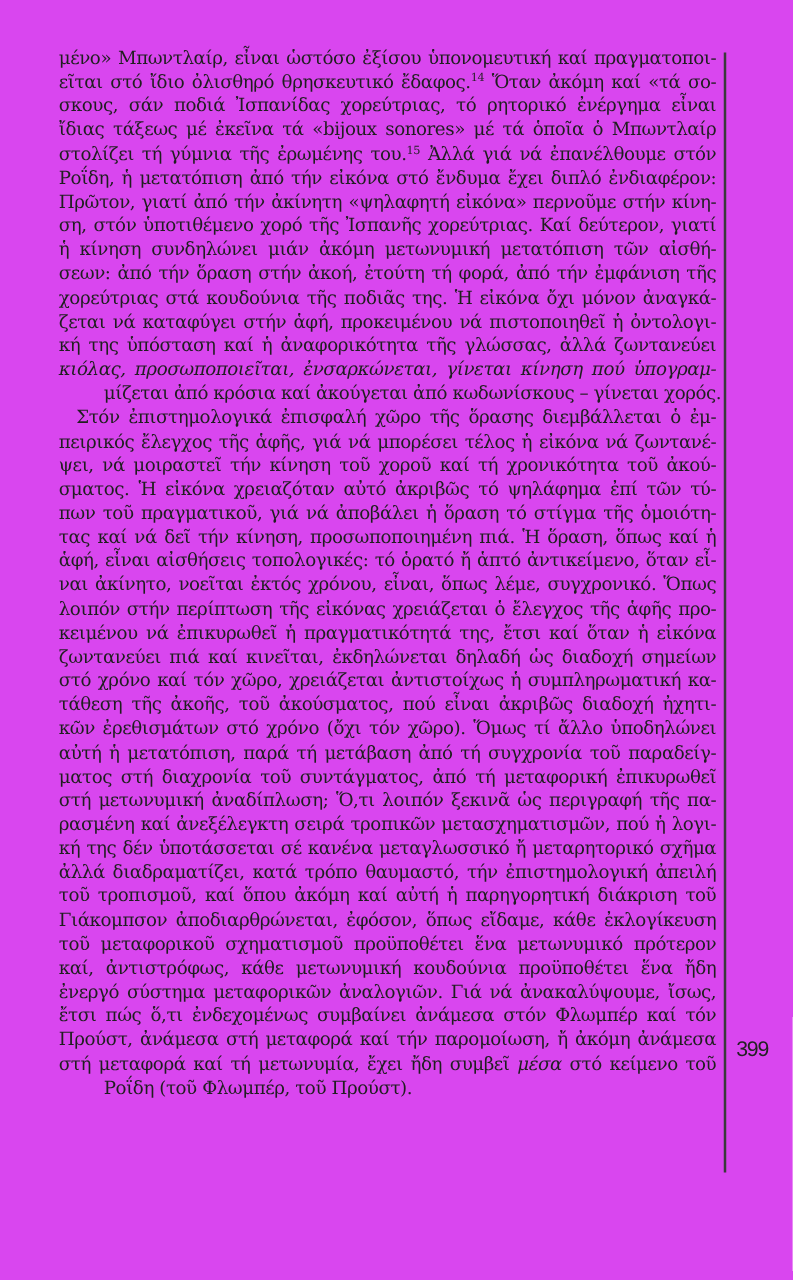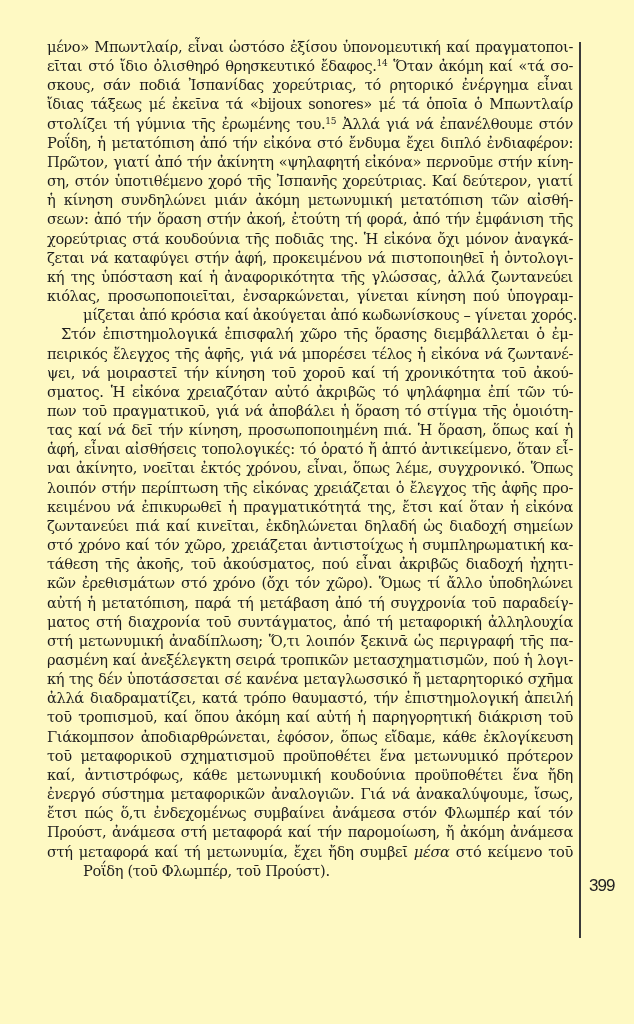--- a/index.html
+++ b/index.html
@@ -1,40 +1,40 @@
 <!DOCTYPE html>
 <html><head>
 <meta charset="utf-8">
 <style>
   html, body { margin: 0; padding: 0; background: #ffffff; }
   body { width: 634px; height: 1024px; position: relative; overflow: hidden; }
   .page {
     position: absolute; left: 0; top: 0; width: 634px; height: 1024px;
-    background: #fef9c3;
+    background: #d946ef;
   }
   .text-block {
     position: absolute; left: 47px; top: 37px; width: 526px;
     font-family: "DejaVu Serif", "Liberation Serif", serif;
     font-size: 14.6px; line-height: 19.17px; color: #1f1f1f;
   }
   .line {
     display: block; white-space: nowrap; text-align: justify;
     text-align-last: justify; height: 19.17px; overflow: visible;
     letter-spacing: -0.35px;
   }
   .line.last { text-align-last: left; margin-left: 36px; }
   .line.indent { padding-left: 14px; }
   .line sup { font-size: 9px; vertical-align: 5px; line-height: 0; }
   .line em { font-style: italic; }
   .rule {
     position: absolute; left: 579px; top: 42px; width: 1.5px; height: 896px;
     background: #3a3a3a;
   }
   .page-number {
-    position: absolute; left: 589px; top: 876px;
+    position: absolute; left: 589px; top: 830px;
     font-family: "Liberation Sans", sans-serif; font-size: 17px;
     color: #222; letter-spacing: -1px;
   }
 </style>
 </head>
 <body>
 
 <div class="page">
   <div class="text-block" id="text-block">
       <div class="line" style="white-space: nowrap;"><span>μένο» Μπωντλαίρ, εἶναι ὡστόσο ἐξίσου ὑπονομευτική καί πραγματοποι-</span></div>
@@ -43,38 +43,38 @@
       <div class="line" style="white-space: nowrap;"><span>ἴδιας τάξεως μέ ἐκεῖνα τά «bijoux sonores» μέ τά ὁποῖα ὁ Μπωντλαίρ</span></div>
       <div class="line" style="white-space: nowrap;"><span>στολίζει τή γύμνια τῆς ἐρωμένης του.</span><sup>15</sup><span> Ἀλλά γιά νά ἐπανέλθουμε στόν</span></div>
       <div class="line" style="white-space: nowrap;"><span>Ροΐδη, ἡ μετατόπιση ἀπό τήν εἰκόνα στό ἔνδυμα ἔχει διπλό ἐνδιαφέρον:</span></div>
       <div class="line" style="white-space: nowrap;"><span>Πρῶτον, γιατί ἀπό τήν ἀκίνητη «ψηλαφητή εἰκόνα» περνοῦμε στήν κίνη-</span></div>
       <div class="line" style="white-space: nowrap;"><span>ση, στόν ὑποτιθέμενο χορό τῆς Ἰσπανῆς χορεύτριας. Καί δεύτερον, γιατί</span></div>
       <div class="line" style="white-space: nowrap;"><span>ἡ κίνηση συνδηλώνει μιάν ἀκόμη μετωνυμική μετατόπιση τῶν αἰσθή-</span></div>
       <div class="line" style="white-space: nowrap;"><span>σεων: ἀπό τήν ὅραση στήν ἀκοή, ἐτούτη τή φορά, ἀπό τήν ἐμφάνιση τῆς</span></div>
       <div class="line" style="white-space: nowrap;"><span>χορεύτριας στά κουδούνια τῆς ποδιᾶς της. Ἡ εἰκόνα ὄχι μόνον ἀναγκά-</span></div>
       <div class="line" style="white-space: nowrap;"><span>ζεται νά καταφύγει στήν ἁφή, προκειμένου νά πιστοποιηθεῖ ἡ ὀντολογι-</span></div>
       <div class="line" style="white-space: nowrap;"><span>κή της ὑπόσταση καί ἡ ἀναφορικότητα τῆς γλώσσας, ἀλλά ζωντανεύει</span></div>
-      <div class="line" style="white-space: nowrap;"><span>κιόλας, προσωποποιεῖται, ἐνσαρκώνεται, γίνεται κίνηση πού ὑπογραμ-</span></div>
+      <div class="line" style="white-space: nowrap; font-style: italic;"><span>κιόλας, προσωποποιεῖται, ἐνσαρκώνεται, γίνεται κίνηση πού ὑπογραμ-</span></div>
       <div class="line last"><span>μίζεται ἀπό κρόσια καί ἀκούγεται ἀπό κωδωνίσκους – γίνεται χορός.</span></div>
       <div class="line indent" style="white-space: nowrap;"><span>Στόν ἐπιστημολογικά ἐπισφαλή χῶρο τῆς ὅρασης διεμβάλλεται ὁ ἐμ-</span></div>
       <div class="line" style="white-space: nowrap;"><span>πειρικός ἔλεγχος τῆς ἁφῆς, γιά νά μπορέσει τέλος ἡ εἰκόνα νά ζωντανέ-</span></div>
       <div class="line" style="white-space: nowrap;"><span>ψει, νά μοιραστεῖ τήν κίνηση τοῦ χοροῦ καί τή χρονικότητα τοῦ ἀκού-</span></div>
       <div class="line" style="white-space: nowrap;"><span>σματος. Ἡ εἰκόνα χρειαζόταν αὐτό ἀκριβῶς τό ψηλάφημα ἐπί τῶν τύ-</span></div>
       <div class="line" style="white-space: nowrap;"><span>πων τοῦ πραγματικοῦ, γιά νά ἀποβάλει ἡ ὅραση τό στίγμα τῆς ὁμοιότη-</span></div>
       <div class="line" style="white-space: nowrap;"><span>τας καί νά δεῖ τήν κίνηση, προσωποποιημένη πιά. Ἡ ὅραση, ὅπως καί ἡ</span></div>
       <div class="line" style="white-space: nowrap;"><span>ἁφή, εἶναι αἰσθήσεις τοπολογικές: τό ὁρατό ἤ ἁπτό ἀντικείμενο, ὅταν εἶ-</span></div>
       <div class="line" style="white-space: nowrap;"><span>ναι ἀκίνητο, νοεῖται ἐκτός χρόνου, εἶναι, ὅπως λέμε, συγχρονικό. Ὅπως</span></div>
       <div class="line" style="white-space: nowrap;"><span>λοιπόν στήν περίπτωση τῆς εἰκόνας χρειάζεται ὁ ἔλεγχος τῆς ἁφῆς προ-</span></div>
       <div class="line" style="white-space: nowrap;"><span>κειμένου νά ἐπικυρωθεῖ ἡ πραγματικότητά της, ἔτσι καί ὅταν ἡ εἰκόνα</span></div>
       <div class="line" style="white-space: nowrap;"><span>ζωντανεύει πιά καί κινεῖται, ἐκδηλώνεται δηλαδή ὡς διαδοχή σημείων</span></div>
       <div class="line" style="white-space: nowrap;"><span>στό χρόνο καί τόν χῶρο, χρειάζεται ἀντιστοίχως ἡ συμπληρωματική κα-</span></div>
       <div class="line" style="white-space: nowrap;"><span>τάθεση τῆς ἀκοῆς, τοῦ ἀκούσματος, πού εἶναι ἀκριβῶς διαδοχή ἠχητι-</span></div>
       <div class="line" style="white-space: nowrap;"><span>κῶν ἐρεθισμάτων στό χρόνο (ὄχι τόν χῶρο). Ὅμως τί ἄλλο ὑποδηλώνει</span></div>
       <div class="line" style="white-space: nowrap;"><span>αὐτή ἡ μετατόπιση, παρά τή μετάβαση ἀπό τή συγχρονία τοῦ παραδείγ-</span></div>
-      <div class="line" style="white-space: nowrap;"><span>ματος στή διαχρονία τοῦ συντάγματος, ἀπό τή μεταφορική ἀλληλουχία</span></div>
+      <div class="line" style="white-space: nowrap;"><span>ματος στή διαχρονία τοῦ συντάγματος, ἀπό τή μεταφορική ἐπικυρωθεῖ</span></div>
       <div class="line" style="white-space: nowrap;"><span>στή μετωνυμική ἀναδίπλωση; Ὅ,τι λοιπόν ξεκινᾶ ὡς περιγραφή τῆς πα-</span></div>
       <div class="line" style="white-space: nowrap;"><span>ρασμένη καί ἀνεξέλεγκτη σειρά τροπικῶν μετασχηματισμῶν, πού ἡ λογι-</span></div>
       <div class="line" style="white-space: nowrap;"><span>κή της δέν ὑποτάσσεται σέ κανένα μεταγλωσσικό ἤ μεταρητορικό σχῆμα</span></div>
       <div class="line" style="white-space: nowrap;"><span>ἀλλά διαδραματίζει, κατά τρόπο θαυμαστό, τήν ἐπιστημολογική ἀπειλή</span></div>
       <div class="line" style="white-space: nowrap;"><span>τοῦ τροπισμοῦ, καί ὅπου ἀκόμη καί αὐτή ἡ παρηγορητική διάκριση τοῦ</span></div>
       <div class="line" style="white-space: nowrap;"><span>Γιάκομπσον ἀποδιαρθρώνεται, ἐφόσον, ὅπως εἴδαμε, κάθε ἐκλογίκευση</span></div>
       <div class="line" style="white-space: nowrap;"><span>τοῦ μεταφορικοῦ σχηματισμοῦ προϋποθέτει ἕνα μετωνυμικό πρότερον</span></div>
       <div class="line" style="white-space: nowrap;"><span>καί, ἀντιστρόφως, κάθε μετωνυμική κουδούνια προϋποθέτει ἕνα ἤδη</span></div>
       <div class="line" style="white-space: nowrap;"><span>ἐνεργό σύστημα μεταφορικῶν ἀναλογιῶν. Γιά νά ἀνακαλύψουμε, ἴσως,</span></div>
       <div class="line" style="white-space: nowrap;"><span>ἔτσι πώς ὅ,τι ἐνδεχομένως συμβαίνει ἀνάμεσα στόν Φλωμπέρ καί τόν</span></div>

